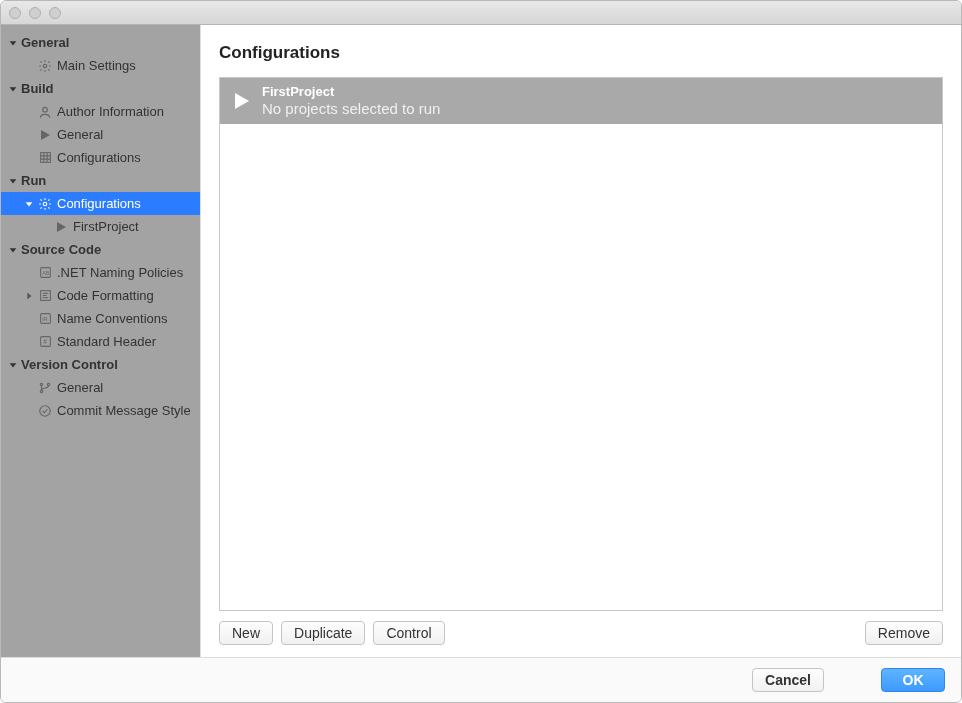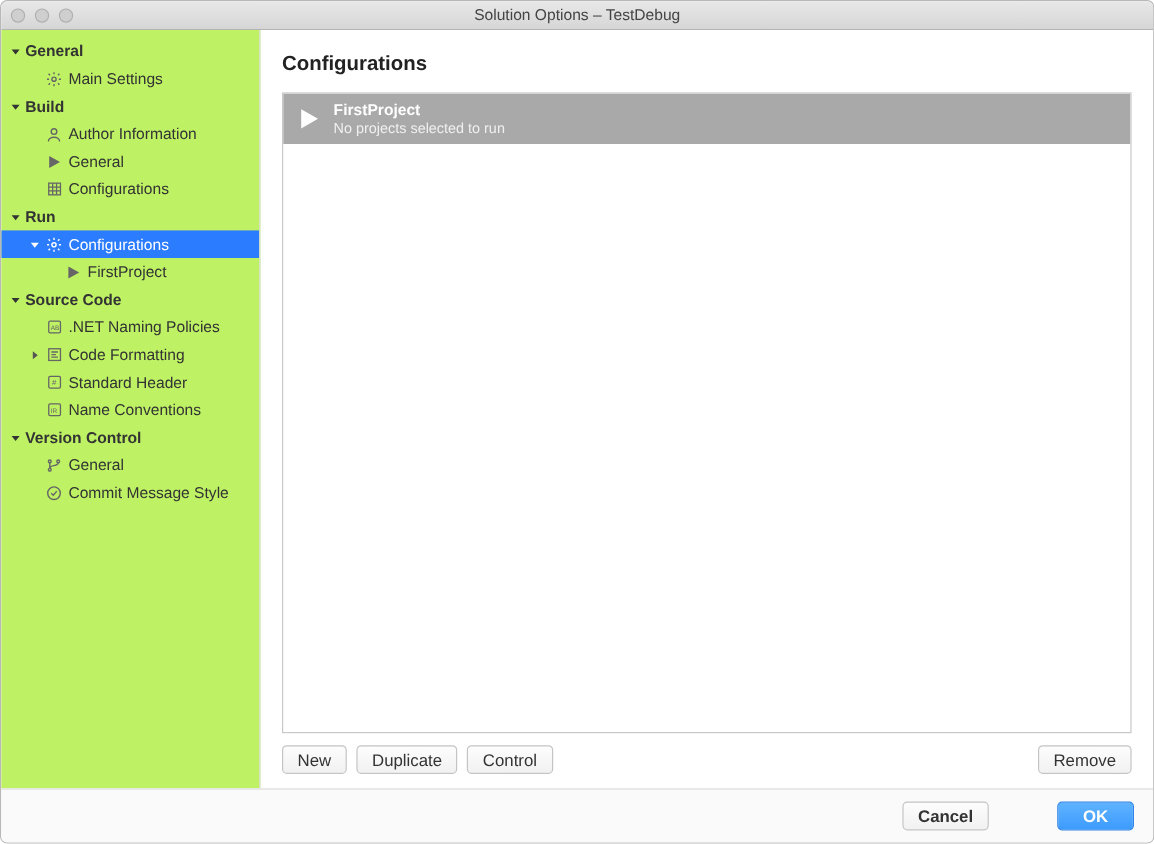--- a/index.html
+++ b/index.html
@@ -29,25 +29,25 @@
 .traffic-light {
   width: 12px; height: 12px; border-radius: 50%;
   background: #cfcfcf; border: 0.5px solid #b0b0b0;
 }
 .title-text {
   position: absolute; left: 0; right: 0; text-align: center;
   font-size: 13px; color: #444; pointer-events: none;
 }
 .main-area { flex: 1; display: flex; min-height: 0; }
 .sidebar {
-  width: 216px;
+  width: 200px;
   border-right: 1px solid #ddd;
   overflow-y: auto;
   padding: 6px 0 0 0;
-  background: #bef264;
+  background: #a3a3a3;
 }
 .tree-row {
   display: flex; align-items: center;
   height: 23px;
   padding-left: 6px;
   cursor: default;
   white-space: nowrap;
 }
 .tree-row.selected { background: #2b7cff; color: #fff; }
 .tree-row.selected .icon svg { stroke: #fff; fill: none; }
@@ -79,21 +79,21 @@
   color: #fff;
   display: flex; align-items: center;
   padding: 6px 10px;
   gap: 10px;
 }
 .config-play {
   width: 22px; height: 22px; display:flex; align-items:center; justify-content:center;
 }
 .config-text { display:flex; flex-direction:column; line-height:1.2; }
 .config-title { font-weight:600; font-size:13px; }
-.config-sub { font-size:12px; color: #f0f0f0; }
+.config-sub { font-size:15px; color: #f0f0f0; }
 .list-buttons { display:flex; gap:8px; margin-top:10px; }
 .list-buttons .spacer { flex:1; }
 .btn {
   background: linear-gradient(#fdfdfd,#f1f1f1);
   border:1px solid #c4c4c4;
   border-radius:4px;
   padding: 3px 12px;
   font-size:14px;
   cursor: default;
   color:#333;
@@ -115,21 +115,20 @@
 </style>
 </head>
 <body>
 
 <div class="titlebar">
   <div class="traffic-lights">
     <div class="traffic-light"></div>
     <div class="traffic-light"></div>
     <div class="traffic-light"></div>
   </div>
-  <div class="title-text">Solution Options – TestDebug</div>
 </div>
 
 <div class="main-area">
   <div class="sidebar" id="sidebar">
       <div class="tree-row tree-header indent-0">
         <span class="disclosure">
           <svg width="10" height="10" viewBox="0 0 12 12">
             <polygon points="2,4 10,4 6,9" fill="#333" transform="rotate(0)"></polygon>
           </svg>
         </span>
@@ -248,34 +247,34 @@
             <line x1="7" y1="16" x2="17" y2="16"></line>
           </svg>
         </span>
         <span>Code Formatting</span>
       </div>
       <div class="tree-row indent-1">
         <span class="disclosure"></span>
         <span class="icon">
           <svg width="13" height="13" viewBox="0 0 24 24" fill="none" stroke="#666" stroke-width="2">
             <rect x="3" y="3" width="18" height="18" rx="2"></rect>
+            <text x="6" y="17" font-size="10" fill="#666" stroke="none">IR</text>
+          </svg>
+        </span>
+        <span>Name Conventions</span>
+      </div>
+      <div class="tree-row indent-1">
+        <span class="disclosure"></span>
+        <span class="icon">
+          <svg width="13" height="13" viewBox="0 0 24 24" fill="none" stroke="#666" stroke-width="2">
+            <rect x="3" y="3" width="18" height="18" rx="2"></rect>
             <text x="8" y="17" font-size="12" fill="#666" stroke="none">#</text>
           </svg>
         </span>
         <span>Standard Header</span>
-      </div>
-      <div class="tree-row indent-1">
-        <span class="disclosure"></span>
-        <span class="icon">
-          <svg width="13" height="13" viewBox="0 0 24 24" fill="none" stroke="#666" stroke-width="2">
-            <rect x="3" y="3" width="18" height="18" rx="2"></rect>
-            <text x="6" y="17" font-size="10" fill="#666" stroke="none">IR</text>
-          </svg>
-        </span>
-        <span>Name Conventions</span>
       </div>
       <div class="tree-row tree-header indent-0">
         <span class="disclosure">
           <svg width="10" height="10" viewBox="0 0 12 12">
             <polygon points="2,4 10,4 6,9" fill="#333" transform="rotate(0)"></polygon>
           </svg>
         </span>
         <span>Version Control</span>
       </div>
       <div class="tree-row indent-1">

